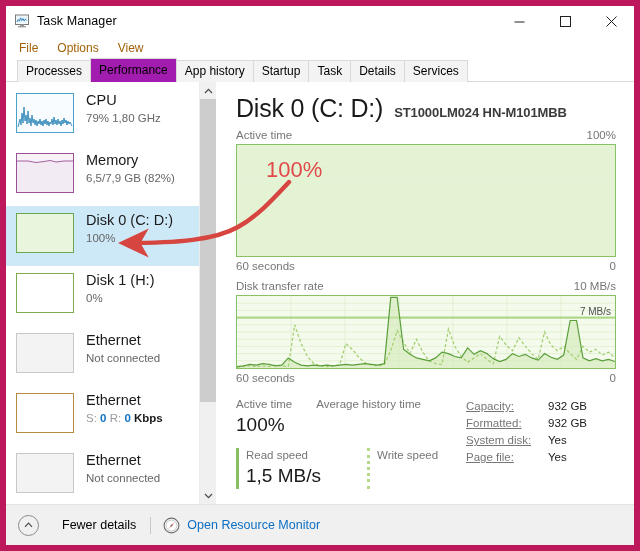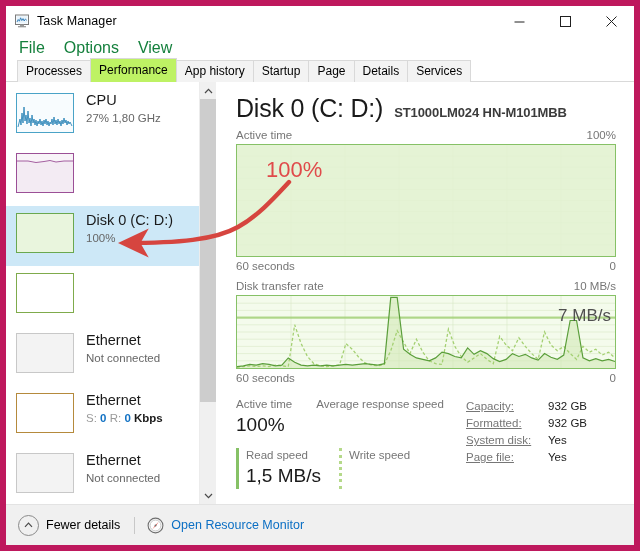--- a/index.html
+++ b/index.html
@@ -63,22 +63,22 @@
   
   .menubar {
     height: 23px;
     background: #ffffff;
     display: flex;
     align-items: center;
     padding-left: 7px;
     flex: 0 0 auto;
   }
   .menu-item {
-    font-size: 16px;
-    color: #15803d;
+    font-size: 12px;
+    color: #a16207;
     padding: 2px 9px 2px 6px;
     margin-right: 4px;
     cursor: default;
   }
   
   .tabstrip {
     height: 23px;
     background: #ffffff;
     display: flex;
     align-items: flex-end;
@@ -99,21 +99,21 @@
     border-bottom: none;
     background: #f3f3f3;
     margin-right: -1px;
     position: relative;
     z-index: 1;
     line-height: 15px;
     cursor: default;
     white-space: nowrap;
   }
   .tab.active {
-    background: #bef264;
+    background: #a21caf;
     z-index: 3;
     padding-top: 4px;
     padding-bottom: 4px;
     margin-top: -2px;
     border-color: #d9d9d9;
   }
   
   .content {
     flex: 1 1 auto;
     display: flex;
@@ -245,21 +245,21 @@
     position: relative;
     background: #eef7e6;
     overflow: hidden;
   }
   .graph-box svg { display: block; width: 100%; height: 100%; }
   #active-graph { height: 113px; }
   #transfer-graph { height: 74px; }
   .inline-marker {
     position: absolute;
     right: 4px; top: 10px;
-    font-size: 17px;
+    font-size: 10px;
     color: #505050;
   }
   
   .stats {
     display: flex;
     margin-top: 12px;
   }
   .stats-left { flex: 0 0 auto; width: 230px; }
   .stat-row { display: flex; }
   .stat-block { margin-right: 24px; }
@@ -277,21 +277,21 @@
     color: #767676;
     line-height: 15px;
     white-space: nowrap;
   }
   .stat-val {
     font-size: 19px;
     color: #1a1a1a;
     line-height: 26px;
     white-space: nowrap;
   }
-  .stat-row.second { margin-top: 10px; }
+  .stat-row.second { margin-top: 10px; gap: 28px; }
   .stats-right { flex: 1 1 auto; padding-top: 1px; }
   .kv {
     display: flex;
     font-size: 11.5px;
     line-height: 17px;
   }
   .kv .k { color: #767676; width: 82px; flex: 0 0 auto; text-decoration: underline; }
   .kv .v { color: #1a1a1a; font-weight: normal; }
   
   .statusbar {
@@ -300,20 +300,21 @@
     background: #f0f0f0;
     border-top: 1px solid #e3e3e3;
     display: flex;
     align-items: center;
     padding-left: 12px;
   }
   .fewer {
     display: flex;
     align-items: center;
     cursor: default;
+    gap: 16px;
   }
   .chev-circle {
     width: 19px; height: 19px;
     border-radius: 50%;
     border: 1px solid #8a8a8a;
     display: flex; align-items: center; justify-content: center;
     margin-right: 7px;
     flex: 0 0 auto;
   }
   .fewer-txt { font-size: 12.5px; color: #000; }
@@ -393,70 +394,78 @@
     <div class="menu-item">File</div>
     <div class="menu-item">Options</div>
     <div class="menu-item">View</div>
   </div>
 
   <div class="tabstrip">
     <div class="tab">Processes</div>
     <div class="tab active">Performance</div>
     <div class="tab">App history</div>
     <div class="tab">Startup</div>
-    <div class="tab">Page</div>
+    <div class="tab">Task</div>
     <div class="tab">Details</div>
     <div class="tab">Services</div>
   </div>
 
   <div class="content">
 
     <div class="sidebar-wrap">
       <div class="sidebar">
 
         <div class="side-item">
           <div class="thumb">
             <svg viewBox="0 0 58 40" preserveAspectRatio="none">
               <rect x="0.5" y="0.5" width="57" height="39" fill="#f8fcfe" stroke="#4aa3c7" stroke-width="1"></rect>
               <polyline points="2,34 4,26 5,32 6,20 7,30 8,14 9,28 10,22 11,31 12,18 13,30 14,25 15,33 16,22 17,30 18,26 19,32 20,27 21,33 22,28 23,31 24,26 25,32 26,28 27,33 28,27 29,31 30,26 31,32 32,28 33,33 34,29 35,31 36,26 37,32 38,24 39,31 40,27 41,32 42,26 43,31 44,28 45,33 46,27 47,31 48,25 49,30 50,27 51,32 52,28 53,31 54,29 56,33" fill="none" stroke="#2d86b8" stroke-width="0.9"></polyline>
             </svg>
           </div>
           <div class="side-txt">
             <div class="side-title">CPU</div>
-            <div class="side-sub">27%  1,80 GHz</div>
+            <div class="side-sub">79%  1,80 GHz</div>
           </div>
         </div>
 
         <div class="side-item">
           <div class="thumb">
             <svg viewBox="0 0 58 40" preserveAspectRatio="none">
               <rect x="0.5" y="0.5" width="57" height="39" fill="#f8f3f8" stroke="#9b4f96" stroke-width="1"></rect>
               <path d="M1,8 L12,8 L20,9.5 L28,8.5 L34,7.5 L40,9 L48,8 L57,8 L57,39 L1,39 Z" fill="#f3ebf3"></path>
               <polyline points="1,8 12,8 20,9.5 28,8.5 34,7.5 40,9 48,8 57,8" fill="none" stroke="#9b4f96" stroke-width="0.9"></polyline>
             </svg>
           </div>
+          <div class="side-txt">
+            <div class="side-title">Memory</div>
+            <div class="side-sub">6,5/7,9 GB (82%)</div>
+          </div>
         </div>
 
         <div class="side-item selected">
           <div class="thumb">
             <svg viewBox="0 0 58 40" preserveAspectRatio="none">
               <rect x="0.5" y="0.5" width="57" height="39" fill="#e9f5dd" stroke="#6aa84f" stroke-width="1"></rect>
             </svg>
           </div>
           <div class="side-txt">
             <div class="side-title">Disk 0 (C: D:)</div>
             <div class="side-sub">100%</div>
           </div>
         </div>
 
         <div class="side-item">
           <div class="thumb">
             <svg viewBox="0 0 58 40" preserveAspectRatio="none">
               <rect x="0.5" y="0.5" width="57" height="39" fill="#ffffff" stroke="#7fab4c" stroke-width="1"></rect>
             </svg>
+          </div>
+          <div class="side-txt">
+            <div class="side-title">Disk 1 (H:)</div>
+            <div class="side-sub">0%</div>
           </div>
         </div>
 
         <div class="side-item">
           <div class="thumb">
             <svg viewBox="0 0 58 40" preserveAspectRatio="none">
               <rect x="0.5" y="0.5" width="57" height="39" fill="#f3f3f3" stroke="#c8c8c8" stroke-width="1"></rect>
             </svg>
           </div>
           <div class="side-txt">
@@ -589,21 +598,21 @@
       </div>
 
       <div class="stats">
         <div class="stats-left">
           <div class="stat-row">
             <div class="stat-block">
               <div class="stat-lbl">Active time</div>
               <div class="stat-val">100%</div>
             </div>
             <div class="stat-block">
-              <div class="stat-lbl">Average response speed</div>
+              <div class="stat-lbl">Average history time</div>
             </div>
           </div>
           <div class="stat-row second">
             <div class="stat-block bar">
               <div class="stat-lbl">Read speed</div>
               <div class="stat-val">1,5 MB/s</div>
             </div>
             <div class="stat-block bardash">
               <div class="stat-lbl">Write speed</div>
             </div>

